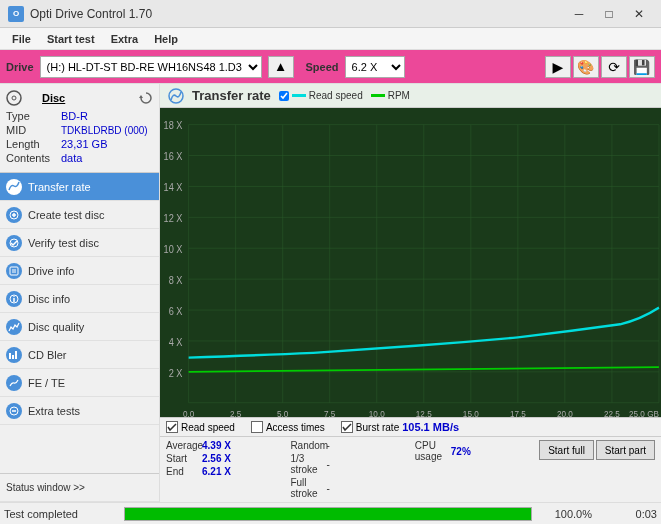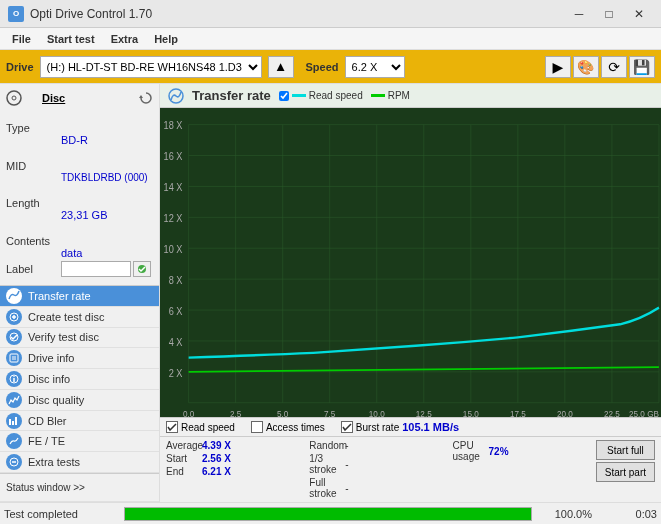--- a/index.html
+++ b/index.html
@@ -11,41 +11,41 @@
     .titlebar-icon { width: 16px; height: 16px; background: #4a90d9; border-radius: 2px; display: flex; align-items: center; justify-content: center; color: white; font-size: 8px; font-weight: bold; }
     .titlebar-title { font-size: 12px; color: #333; }
     .titlebar-controls { display: flex; gap: 2px; }
     .titlebar-btn { width: 28px; height: 20px; border: none; background: transparent; cursor: pointer; font-size: 12px; color: #333; display: flex; align-items: center; justify-content: center; }
 
     
     .menubar { background: #f5f5f5; height: 22px; display: flex; align-items: center; padding: 0 4px; border-bottom: 1px solid #ddd; font-weight: bold; }
     .menu-item { padding: 2px 8px; cursor: pointer; font-size: 11px; color: #333; }
 
     
-    .drivebar { background: #eab308; height: 34px; display: flex; align-items: center; padding: 0 6px; gap: 6px; border-bottom: 1px solid #ddd; }
+    .drivebar { background: #ec4899; height: 34px; display: flex; align-items: center; padding: 0 6px; gap: 6px; border-bottom: 1px solid #ddd; }
     .drive-label { font-size: 11px; font-weight: bold; color: #333; }
     .drive-select { height: 22px; font-size: 11px; border: 1px solid #aaa; background: white; padding: 0 2px; min-width: 200px; }
     .eject-btn { width: 26px; height: 22px; border: 1px solid #aaa; background: #f0f0f0; cursor: pointer; display: flex; align-items: center; justify-content: center; }
     .speed-label { font-size: 11px; font-weight: bold; color: #333; margin-left: 6px; }
     .speed-select { height: 22px; font-size: 11px; border: 1px solid #aaa; background: white; padding: 0 2px; width: 60px; }
     .toolbar-btns { display: flex; gap: 2px; margin-left: auto; }
     .toolbar-btn { width: 26px; height: 22px; border: 1px solid #aaa; background: #f0f0f0; cursor: pointer; display: flex; align-items: center; justify-content: center; font-size: 14px; }
 
     
     .main { display: flex; height: calc(524px - 28px - 22px - 34px - 22px); }
 
     
     .sidebar { width: 160px; background: #f0f0f0; border-right: 1px solid #ddd; display: flex; flex-direction: column; }
     
     .disc-panel { padding: 6px; border-bottom: 1px solid #ccc; }
     .disc-header { display: flex; align-items: center; gap: 20px; margin-bottom: 4px; text-decoration: underline; }
     .disc-title { font-weight: bold; font-size: 11px; }
     .disc-row { display: flex; align-items: center; margin-bottom: 2px; font-size: 11px; }
     .disc-row-label { width: 55px; color: #333; }
-    .disc-row-value { color: #0000cc; font-weight: 500; margin-top: 24px; }
+    .disc-row-value { color: #0000cc; font-weight: 500; }
     .disc-row-value.blue { color: #0000cc; }
     .label-input { height: 16px; border: 1px solid #aaa; background: white; width: 70px; font-size: 10px; }
     .label-btn { width: 18px; height: 16px; border: 1px solid #aaa; background: #f0f0f0; cursor: pointer; display: flex; align-items: center; justify-content: center; margin-left: 2px; }
 
     .nav-item { height: 28px; display: flex; align-items: center; padding: 0 6px; gap: 6px; cursor: pointer; font-size: 11px; color: #333; border-bottom: 1px solid #e0e0e0; }
     .nav-item.active { background: #4a90d9; color: white; }
     .nav-icon { width: 16px; height: 16px; border-radius: 50%; display: flex; align-items: center; justify-content: center; font-size: 9px; }
     .nav-icon.blue { background: #4a90d9; color: white; }
     .nav-icon.active { background: white; color: #4a90d9; }
 
@@ -148,30 +148,20 @@
         <span class="disc-row-label">MID</span>
         <span class="disc-row-value blue" style="font-size:10px">TDKBLDRBD (000)</span>
       </div>
       <div class="disc-row">
         <span class="disc-row-label">Length</span>
         <span class="disc-row-value blue">23,31 GB</span>
       </div>
       <div class="disc-row">
         <span class="disc-row-label">Contents</span>
         <span class="disc-row-value blue">data</span>
-      </div>
-      <div class="disc-row">
-        <span class="disc-row-label">Label</span>
-        <input class="label-input" type="text" value="" style="">
-        <button class="label-btn">
-          <svg width="10" height="10" viewBox="0 0 10 10">
-            <circle cx="5" cy="5" r="4" fill="#4a4"></circle>
-            <path d="M2 5 L4 7 L8 3" stroke="white" stroke-width="1.5" fill="none"></path>
-          </svg>
-        </button>
       </div>
     </div>
 
     <div class="nav-item active">
       <div class="nav-icon active">
         <svg width="12" height="12" viewBox="0 0 12 12">
             <path d="M1 9 Q3 3 6 5 Q9 7 11 1" stroke="#4a90d9" stroke-width="1.5" fill="none"></path>
           </svg>
       </div>
       <span>Transfer rate</span>
@@ -389,21 +379,21 @@
           <span class="stat-label">Full stroke</span>
           <span class="stat-value dash">-</span>
         </div>
       </div>
       <div class="stat-group">
         <div class="stat-row">
           <span class="stat-label">CPU usage</span>
           <span class="stat-value">72%</span>
         </div>
       </div>
-      <div style="display:flex; flex-direction:column; gap:2px; margin-left:auto; padding-bottom:2px;">
+      <div style="display:flex; gap:2px; justify-content:flex-end; margin-left:auto; padding-bottom:2px;">
         <button class="start-btn">Start full</button>
         <button class="start-btn">Start part</button>
       </div>
     </div>
   </div>
 </div>
 
 <div class="statusbar">
   <span class="status-text">Test completed</span>
   <div class="progress-bar-container">

